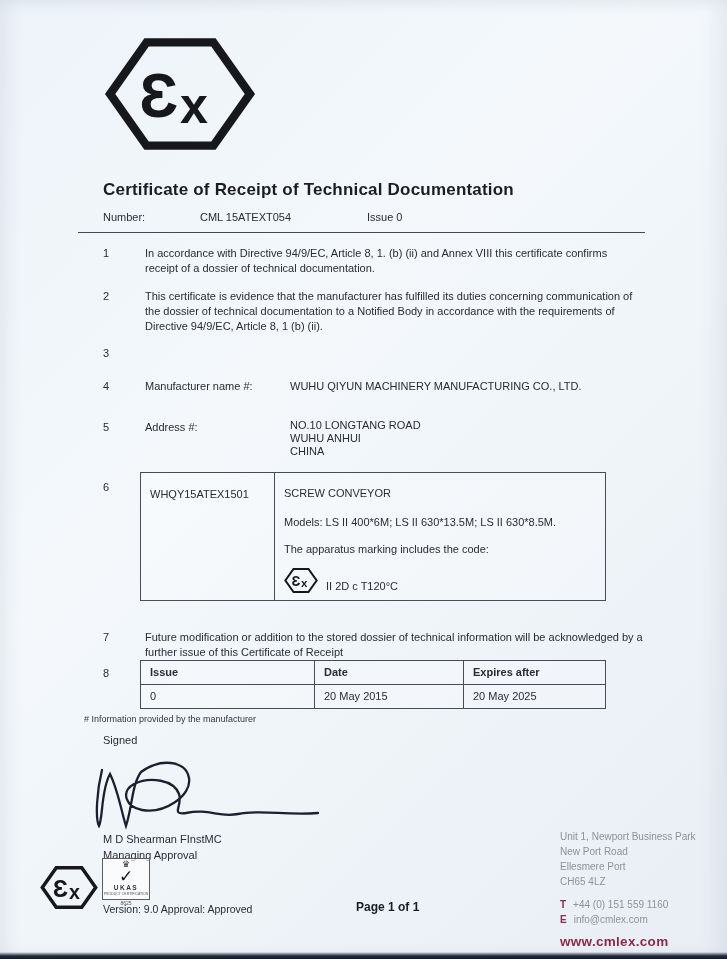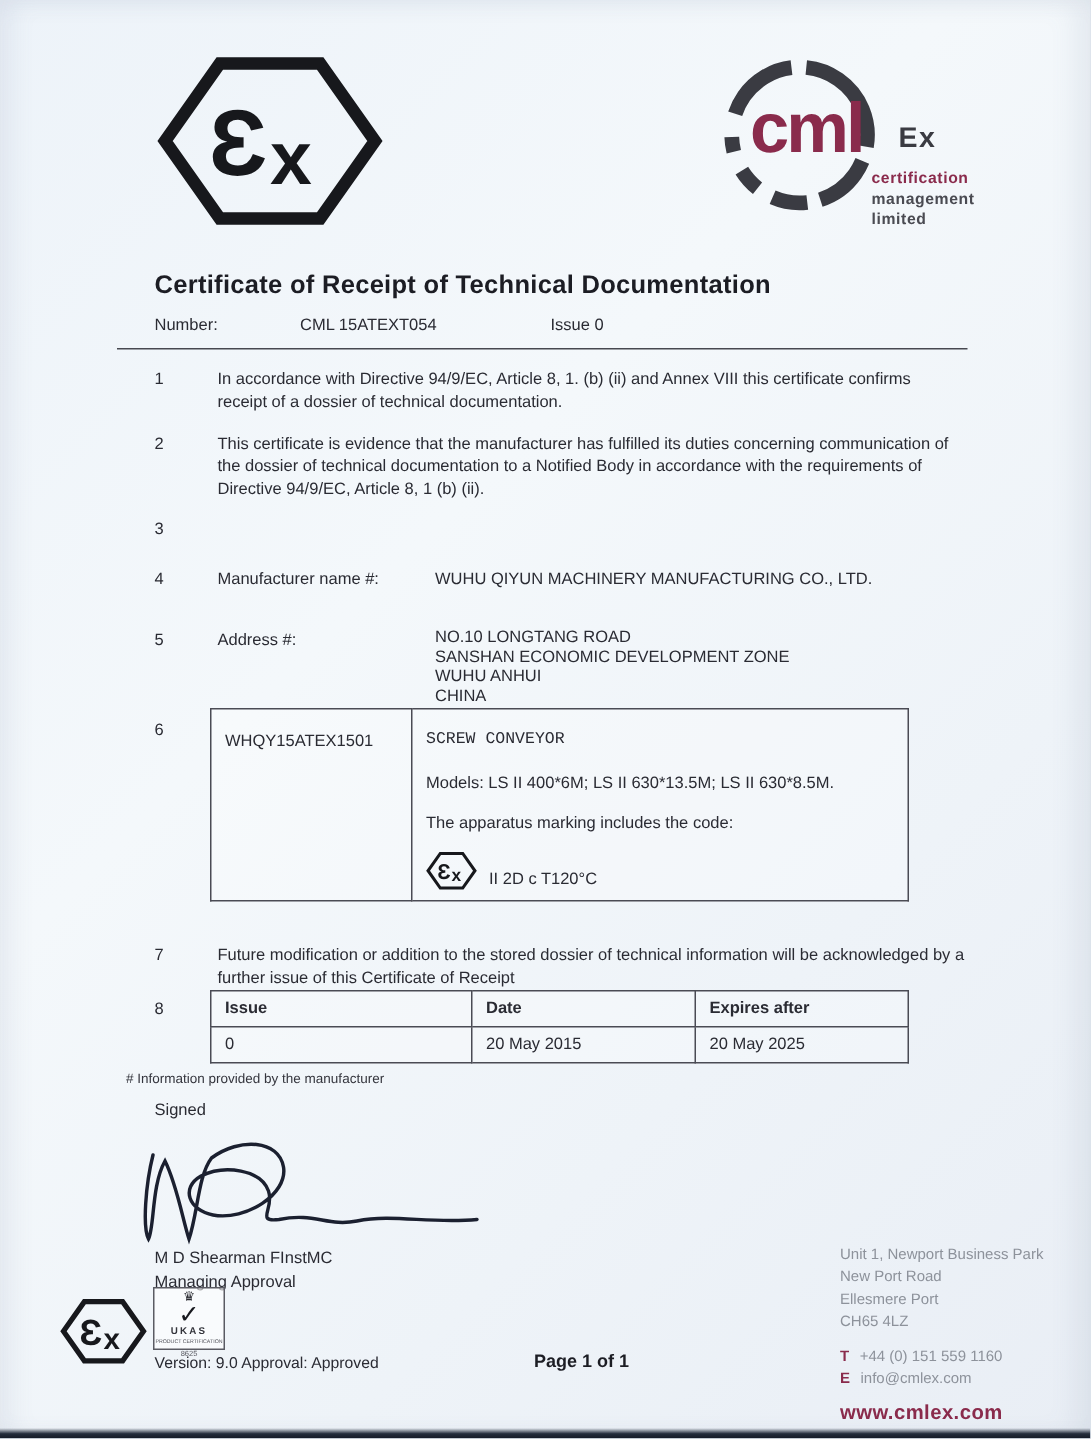--- a/index.html
+++ b/index.html
@@ -12,21 +12,21 @@
   }
   .abs{position:absolute;}
   .num{position:absolute;width:30px;}
   .title{font-size:17px;font-weight:bold;color:#1c1d24;letter-spacing:.2px;}
   .rule{position:absolute;height:1px;background:#474850;}
   .clause-txt{position:absolute;}
   table{border-collapse:collapse;font-size:11px;color:#2a2b33;}
   .doc-table{position:absolute;background:rgba(255,255,255,.25);}
   .doc-table th,.doc-table td{border:1.4px solid #4a4b54;text-align:left;vertical-align:top;padding:4px 9px;font-weight:normal;}
   .doc-table th{font-weight:bold;}
-  .eq-name{margin:4px 0 14px 0;font-family:Liberation Mono, monospace;}
+  .eq-name{margin:4px 0 14px 0;}
   .eq-models{margin:0 0 12px 0;}
   .eq-intro{margin:0 0 10px 0;}
   .marking-row{display:flex;align-items:flex-end;gap:8px;margin:2px 0 2px 0;}
   .footnote{font-size:9px;color:#34353d;}
   .sig-name{line-height:16px;text-align:center;}
   .cml-logo{position:absolute;}
   .cml-word{position:absolute;font-weight:bold;color:#8a2b4c;letter-spacing:-2px;font-size:47px;line-height:40px;}
   .cml-ex{position:absolute;font-weight:bold;color:#3a3b42;font-size:19px;letter-spacing:1px;}
   .cml-line{font-size:10.5px;line-height:13.5px;letter-spacing:.4px;font-weight:bold;}
   .maroon{color:#8a2b4c;}
@@ -50,32 +50,20 @@
 <body>
 
 <div class="page">
 
   <svg class="abs" style="left:104px;top:36px;" width="152" height="116" viewBox="0 0 100 76">
     <polygon points="28,4 72,4 96,38 72,72 28,72 4,38" fill="none" stroke="#17181c" stroke-width="5.5"></polygon>
     <text x="23" y="53" font-size="41" font-weight="bold" fill="#17181c">Ɛ</text>
     <text x="50" y="57" font-size="33" font-weight="bold" fill="#17181c">x</text>
   </svg>
 
-  <div class="cml-logo" style="left:478px;top:33px;width:200px;height:120px;">
-    <svg class="abs" style="left:0;top:0;" width="118" height="118" viewBox="0 0 120 120">
-      <circle cx="56" cy="58" r="46" fill="none" stroke="#3a3b42" stroke-width="10" stroke-dasharray="52 10 40 9 24 12 16 14 10 16" transform="rotate(-55 56 58)"></circle>
-    </svg>
-    <div class="cml-word" style="left:22px;top:32px;">cml</div>
-    <div class="cml-ex" style="left:121px;top:52px;">Ex</div>
-    <div class="abs" style="left:103px;top:80px;">
-      <div class="cml-line maroon">certification</div>
-      <div class="cml-line gray">management</div>
-      <div class="cml-line gray">limited</div>
-    </div>
-  </div>
 
   <div class="abs title" style="left:103px;top:182px;">Certificate of Receipt of Technical Documentation</div>
 
   <div class="abs" style="left:103px;top:210px;">Number:</div>
   <div class="abs" style="left:200px;top:210px;">CML 15ATEXT054</div>
   <div class="abs" style="left:367px;top:210px;">Issue 0</div>
   <div class="rule" style="left:78px;top:232px;width:567px;"></div>
 
   <div class="num" style="left:103px;top:246px;">1</div>
   <div class="clause-txt" style="left:145px;top:246px;width:478px;">In accordance with Directive 94/9/EC, Article 8, 1. (b) (ii) and Annex VIII this certificate confirms receipt of a dossier of technical documentation.</div>
@@ -86,21 +74,20 @@
   <div class="num" style="left:103px;top:346px;">3</div>
 
   <div class="num" style="left:103px;top:379px;">4</div>
   <div class="abs" style="left:145px;top:379px;">Manufacturer name #:</div>
   <div class="abs" style="left:290px;top:379px;width:300px;">WUHU QIYUN MACHINERY MANUFACTURING CO., LTD.</div>
 
   <div class="num" style="left:103px;top:420px;">5</div>
   <div class="abs" style="left:145px;top:420px;">Address #:</div>
   <div class="abs" style="left:290px;top:419px;line-height:13px;">
     <div>NO.10 LONGTANG ROAD</div>
-    <div>SANSHAN ECONOMIC DEVELOPMENT ZONE</div>
     <div>WUHU ANHUI</div>
     <div>CHINA</div>
   </div>
 
   <div class="num" style="left:103px;top:480px;">6</div>
   <table class="doc-table" style="left:140px;top:472px;width:466px;">
     <tbody>
     <tr>
       <td style="padding-top:14px;">WHQY15ATEX1501</td>
       <td style="padding-top:9px;">

